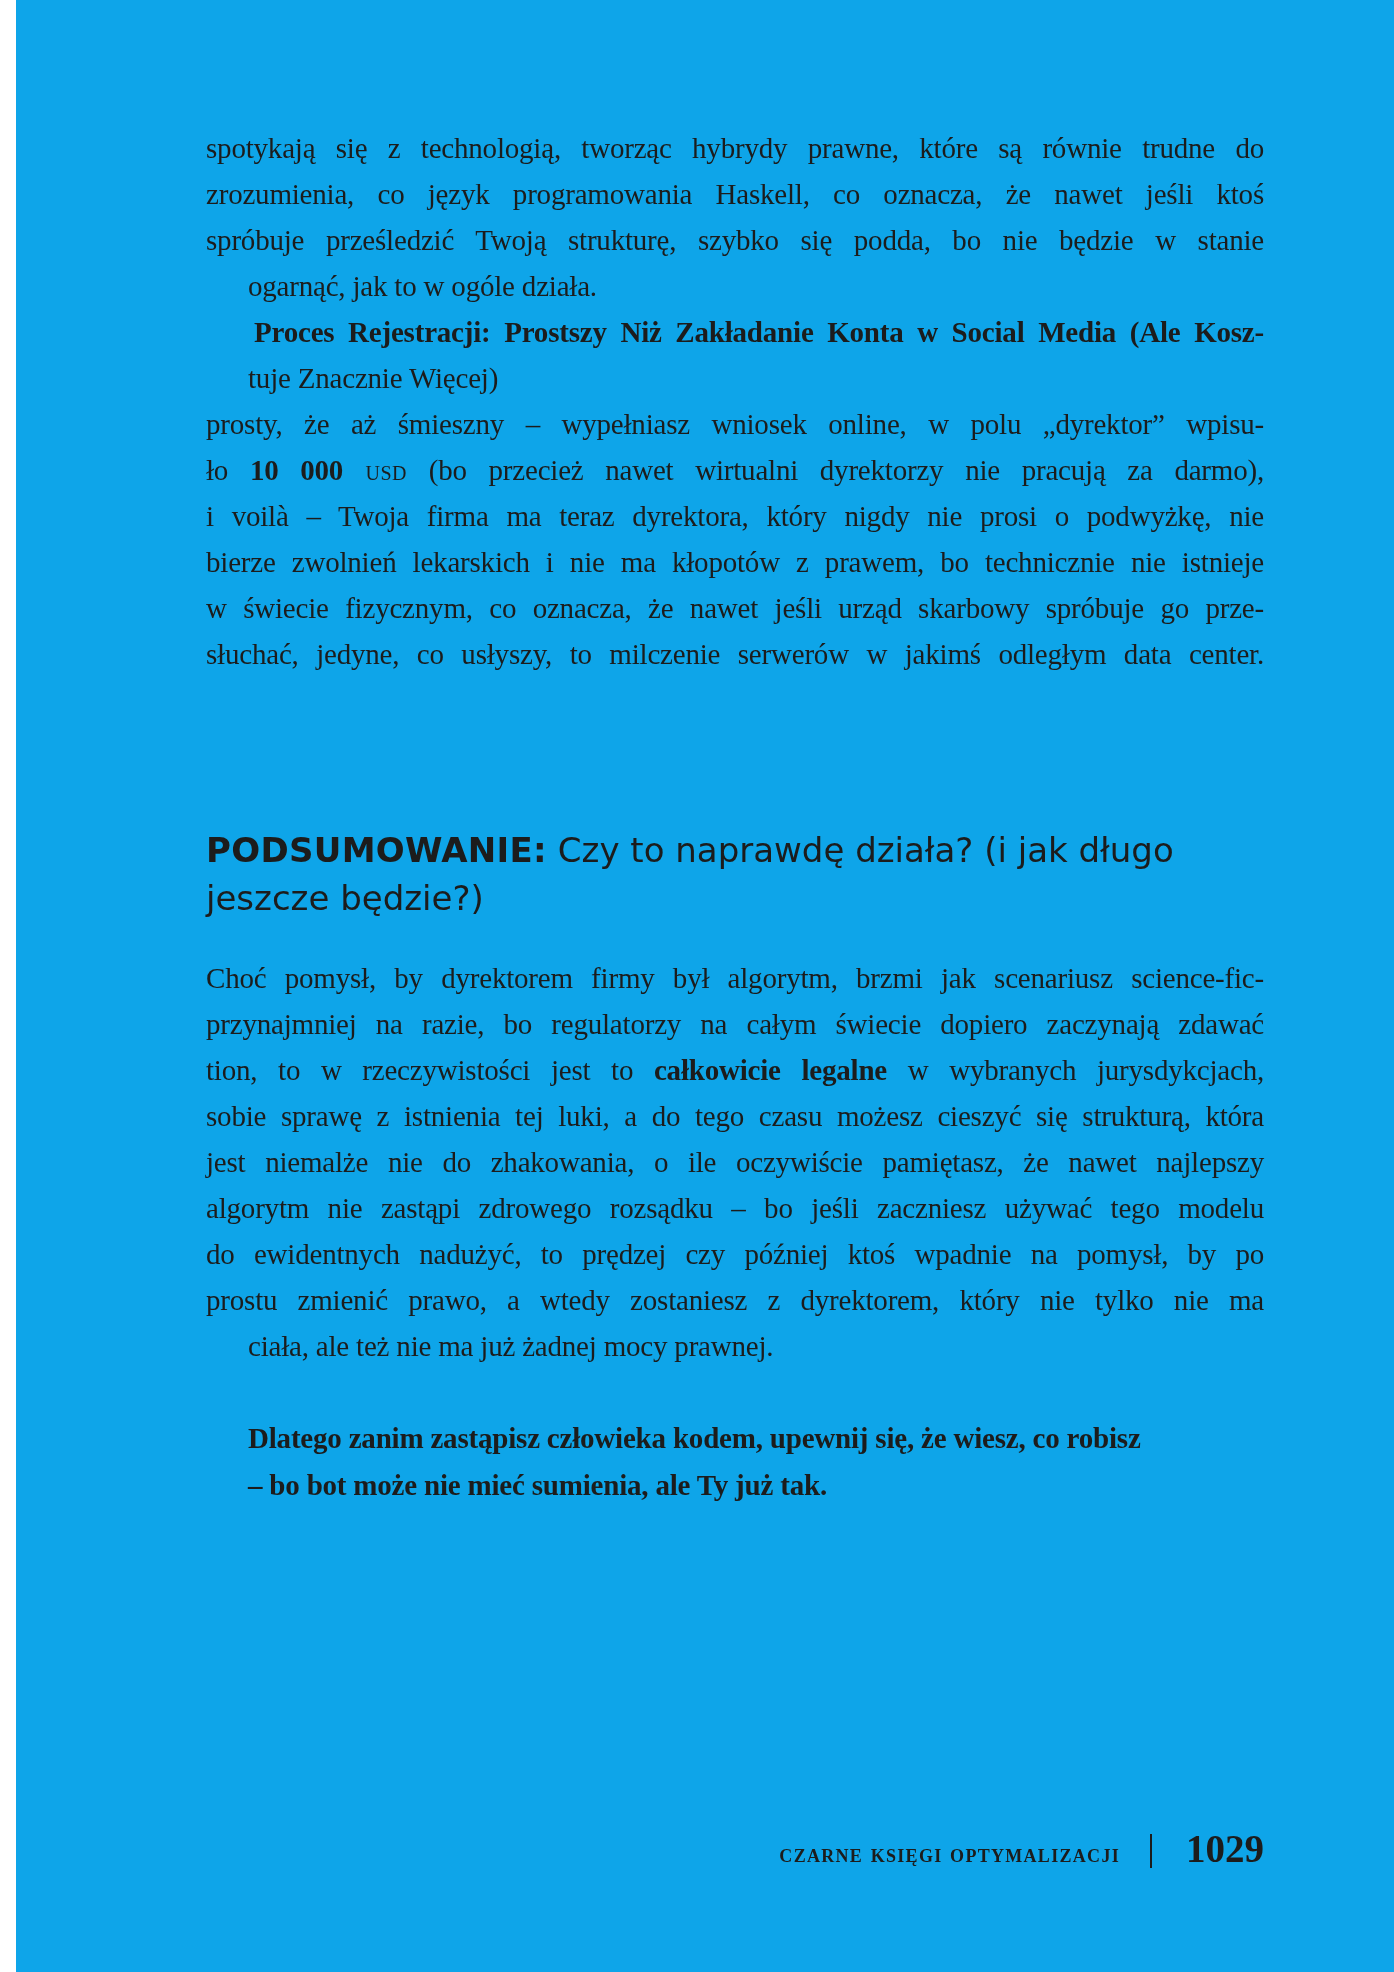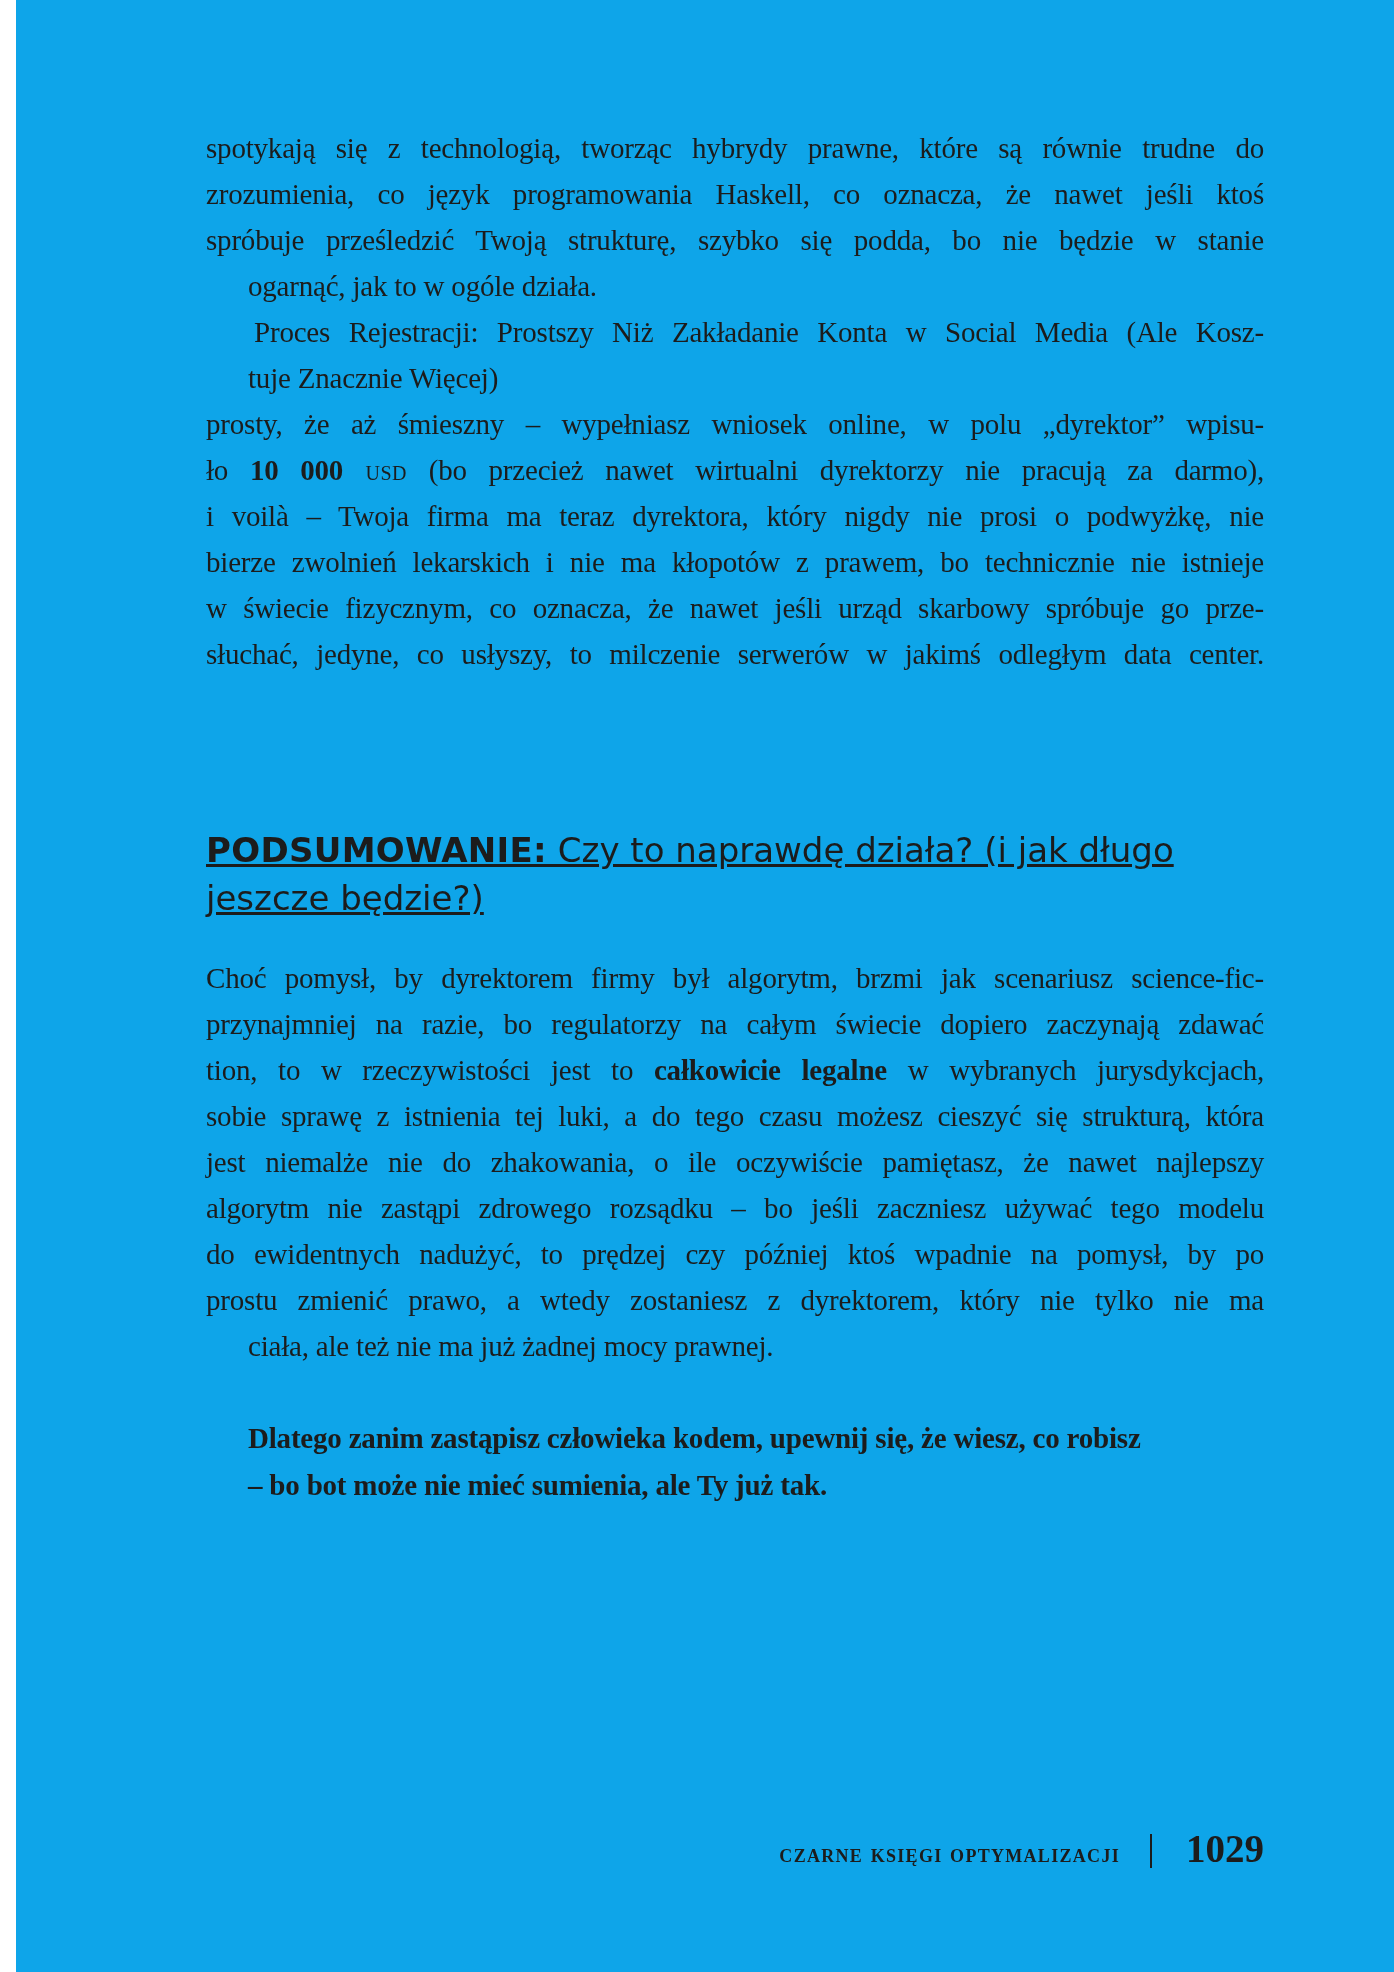--- a/index.html
+++ b/index.html
@@ -2,25 +2,25 @@
 <html><head>
 <meta charset="utf-8">
 <style>
   html, body { margin: 0; padding: 0; background: #ffffff; }
   body { width: 1394px; height: 1972px; position: relative; overflow: hidden; color: #1c1c1c; }
   .page { position: absolute; left: 16px; top: 0; width: 1394px; height: 1972px; background: #0ea5e9; }
   .block { position: absolute; left: 190px; width: 1058px; }
   .serif { font-family: "Liberation Serif", "DejaVu Serif", serif; font-size: 29px; letter-spacing: -0.2px; }
   .line { display: block; height: 46px; line-height: 46px; white-space: nowrap; text-align: justify; text-align-last: justify; overflow: visible; }
   .line.last { text-align: left; text-align-last: left; margin-left: 42px; }
-  .line.indent { padding-left: 48px; }
+  .line.indent { padding-left: 48px; font-weight: bold; }
   .sc { font-variant: small-caps; text-transform: lowercase; letter-spacing: 0.5px; }
   .bold { font-weight: bold; }
   .it { font-style: italic; }
-  .heading { position: absolute; left: 190px; top: 826px; width: 1058px; font-family: "DejaVu Sans", "Liberation Sans", sans-serif; font-size: 34px; line-height: 48px; color: #1c1c1c; text-decoration: underline; }
+  .heading { position: absolute; left: 190px; top: 826px; width: 1058px; font-family: "DejaVu Sans", "Liberation Sans", sans-serif; font-size: 34px; line-height: 48px; color: #1c1c1c; }
   .heading .h-bold { font-weight: bold; letter-spacing: 0.3px; }
   .footer { position: absolute; top: 1826px; right: 146px; font-family: "Liberation Serif", "DejaVu Serif", serif; color: #1c1c1c; display: flex; align-items: baseline; }
   .footer .running { font-variant: small-caps; text-transform: lowercase; font-weight: bold; font-size: 25px; letter-spacing: 1.3px; }
   .footer .sep { display: inline-block; width: 2px; height: 34px; background: #1c1c1c; margin: 0 34px 0 30px; position: relative; top: 6px; }
   .footer .pagenum { font-weight: bold; font-size: 39px; }
 </style>
 </head>
 <body>
 
 <div class="page">

